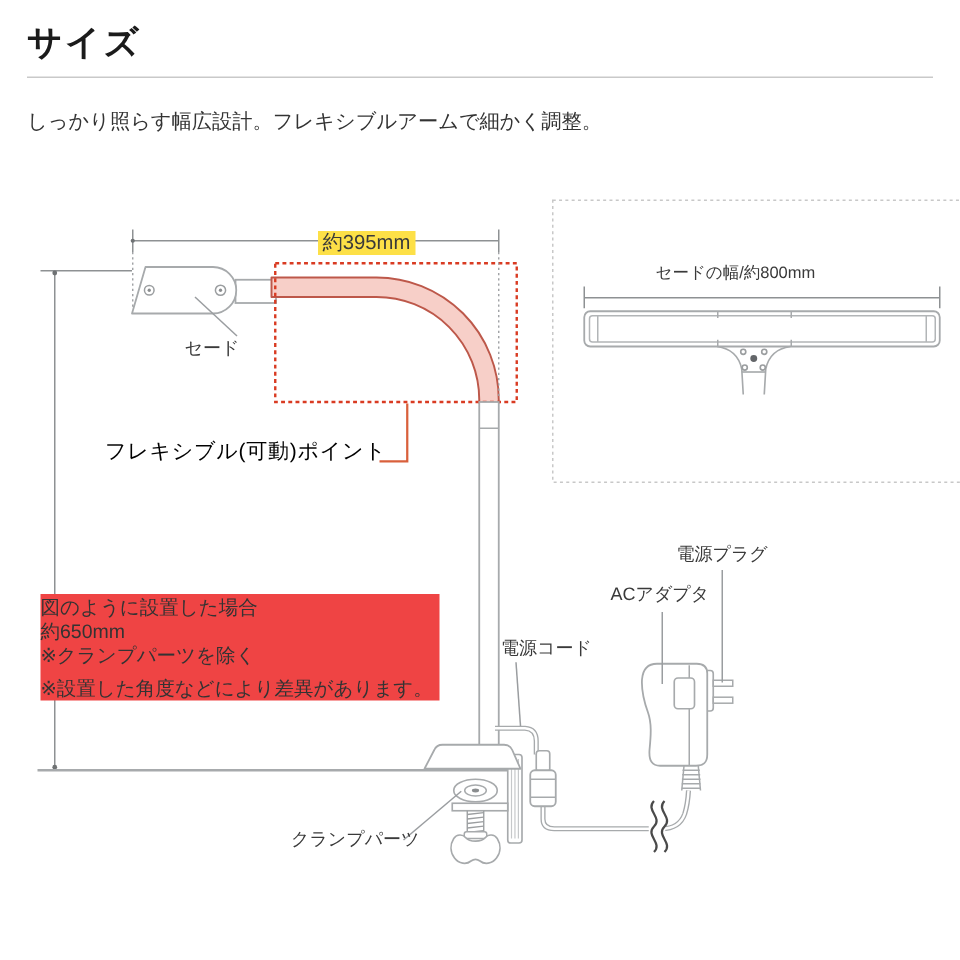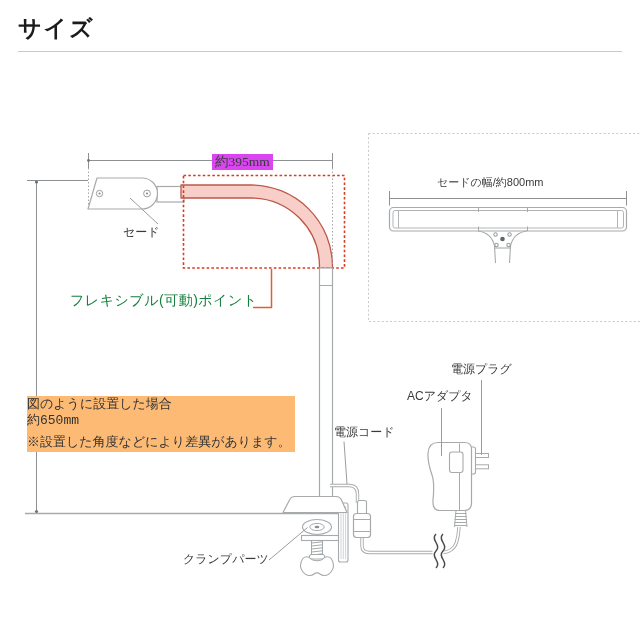--- a/index.html
+++ b/index.html
@@ -4,30 +4,30 @@
 <style>
   html,body{margin:0;padding:0;background:#fff;}
   .stage{position:relative;width:640px;height:640px;background:#fff;overflow:hidden;
          font-family:"Liberation Sans","DejaVu Sans",sans-serif;color:#333;}
   .abs{position:absolute;white-space:nowrap;}
   .page-title{left:18px;top:13px;font-family:"DejaVu Serif","Liberation Serif",serif;
               font-weight:bold;font-size:23px;letter-spacing:2px;color:#1b1b1b;}
   .divider{left:18px;top:51px;width:604px;height:0;border-top:1px solid #c9c9c9;}
   .subtitle{left:18px;top:72px;font-size:13.5px;color:#333;}
   .lbl{font-size:12px;color:#3a3a3a;line-height:1.15;}
-  .dim-395{left:212px;top:154px;background:#d946ef;padding:0 3px;font-size:13.5px;font-family:Liberation Serif, serif;}
+  .dim-395{left:212px;top:154px;background:#fde047;padding:0 3px;font-size:13.5px;}
   .sade{left:123px;top:226px;}
   .flex{left:70px;top:292px;font-size:14px;letter-spacing:0.5px;}
   .inset-dim{left:437px;top:176px;font-size:11px;}
-  .notes{left:27px;top:396px;background:#fdba74;padding:1px 4px 1px 0;font-size:13px;line-height:1.22;font-family:Liberation Mono, monospace;}
+  .notes{left:27px;top:396px;background:#ef4444;padding:1px 4px 1px 0;font-size:13px;line-height:1.22;}
   .notes .gap{margin-top:6px;text-align:right;}
   .cord{left:334px;top:427px;font-family:Liberation Mono, monospace;}
   .plug{left:451px;top:363px;}
   .adapter{left:407px;top:390px;}
-  .clamp{left:183px;top:553px;}
+  .clamp{left:194px;top:553px;}
   svg{position:absolute;left:0;top:0;}
 </style>
 </head>
 <body>
 
 <div class="stage">
 
   <svg width="640" height="640" viewBox="0 0 640 640">
 
     <g stroke="#8e9193" stroke-width="1" fill="none">
@@ -169,29 +169,31 @@
         <circle cx="509.5" cy="234.5" r="1.7" stroke="#9b9ea0" fill="#fff"></circle>
         <circle cx="496.5" cy="245" r="1.7" stroke="#9b9ea0" fill="#fff"></circle>
         <circle cx="508.5" cy="245" r="1.7" stroke="#9b9ea0" fill="#fff"></circle>
         <circle cx="502.5" cy="239" r="2.3" fill="#636669" stroke="none"></circle>
       </g>
     </g>
   </svg>
 
   <div class="abs page-title">サイズ</div>
   <div class="abs divider"></div>
+  <div class="abs subtitle">しっかり照らす幅広設計。フレキシブルアームで細かく調整。</div>
 
   <div class="abs lbl dim-395">約395mm</div>
   <div class="abs lbl sade">セード</div>
-  <div class="abs lbl flex" style="color:#15803d;">フレキシブル(可動)ポイント</div>
+  <div class="abs lbl flex" style="color:#000000;">フレキシブル(可動)ポイント</div>
   <div class="abs lbl inset-dim">セードの幅/約800mm</div>
 
   <div class="abs notes">
     <div>図のように設置した場合</div>
     <div>約650mm</div>
+    <div>※クランプパーツを除く</div>
     <div class="gap">※設置した角度などにより差異があります。</div>
   </div>
 
   <div class="abs lbl cord">電源コード</div>
   <div class="abs lbl plug">電源プラグ</div>
   <div class="abs lbl adapter">ACアダプタ</div>
   <div class="abs lbl clamp">クランプパーツ</div>
 
 </div>
 

